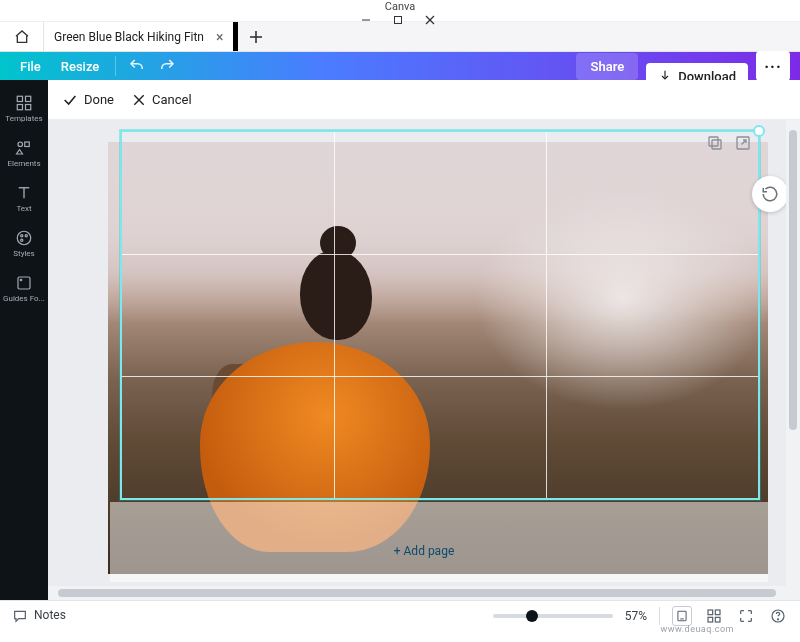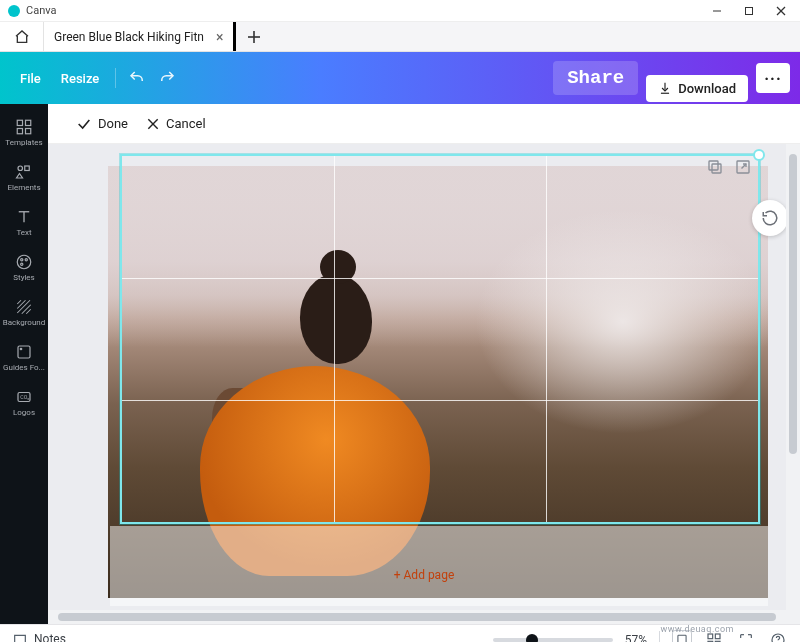--- a/index.html
+++ b/index.html
@@ -1,52 +1,52 @@
 <!DOCTYPE html>
 <html><head>
 <meta charset="utf-8">
 <style>
 * { margin: 0; padding: 0; box-sizing: border-box; font-family: -apple-system, BlinkMacSystemFont, "Segoe UI", Roboto, sans-serif; }
 body { width: 800px; height: 642px; overflow: hidden; background: #fff; position: relative; }
 
 
-.titlebar { height: 22px; display: flex; align-items: center; padding: 8px 8px; background: #fff; border-bottom: 1px solid #eee; }
+.titlebar { height: 22px; display: flex; align-items: center; padding: 0 8px; background: #fff; border-bottom: 1px solid #eee; flex-direction: column; }
 .titlebar .logo { width: 12px; height: 12px; border-radius: 50%; background: #00c4cc; margin-right: 6px; }
 .titlebar .title { font-size: 11px; color: #444; flex: 1; }
 .titlebar .winbtns { display: flex; gap: 18px; margin-right: 4px; }
 .titlebar .winbtn { width: 14px; height: 14px; display: flex; align-items: center; justify-content: center; color: #333; cursor: pointer; }
 .titlebar .winbtn svg { width: 10px; height: 10px; }
 
 
 .tabbar { height: 30px; background: #f5f5f7; display: flex; align-items: stretch; border-bottom: 1px solid #e3e3e3; }
 .tabbar .homebtn { width: 44px; display: flex; align-items: center; justify-content: center; border-right: 1px solid #e3e3e3; background: #fff; cursor: pointer; }
-.tabbar .tab { background: #fff; display: flex; align-items: center; padding: 0 10px; gap: 12px; font-size: 12px; color: #222; border-right: 3px solid #000000; max-width: 200px; }
+.tabbar .tab { background: #fff; display: flex; align-items: center; padding: 0 10px; gap: 12px; font-size: 12px; color: #222; border-right: 5px solid #000000; max-width: 200px; }
 .tabbar .tab span.label { white-space: nowrap; overflow: hidden; text-overflow: ellipsis; max-width: 160px; }
 .tabbar .tab .close { color: #666; cursor: pointer; font-size: 14px; }
 .tabbar .addtab { width: 36px; display: flex; align-items: center; justify-content: center; color: #444; cursor: pointer; }
 
 
-.toolbar { height: 52px; background: linear-gradient(90deg, #00c4cc 0%, #4a7dff 40%, #7d2ae8 100%); display: flex; align-items: center; padding: 0 10px; color: #fff; }
+.toolbar { height: 28px; background: linear-gradient(90deg, #00c4cc 0%, #4a7dff 40%, #7d2ae8 100%); display: flex; align-items: center; padding: 0 10px; color: #fff; }
 .toolbar .tbtn { font-size: 13px; font-weight: 500; padding: 6px 10px; cursor: pointer; }
 .toolbar .ticon { width: 30px; height: 30px; display: flex; align-items: center; justify-content: center; cursor: pointer; opacity: 0.9; }
 .toolbar .spacer { flex: 1; }
-.toolbar .share { background: rgba(255,255,255,0.18); border-radius: 4px; padding: 6px 14px; font-size: 19px; font-weight: 600; cursor: pointer; font-family: Liberation Mono, monospace; }
+.toolbar .share { background: rgba(255,255,255,0.18); border-radius: 4px; padding: 6px 14px; font-size: 13px; font-weight: 600; cursor: pointer; }
 .toolbar .download { background: #fff; color: #222; border-radius: 4px; padding: 6px 12px; font-size: 13px; font-weight: 500; display: flex; align-items: center; gap: 6px; cursor: pointer; margin-left: 8px; margin-top: 20px; }
 .toolbar .more { background: #fff; color: #222; border-radius: 4px; width: 34px; height: 30px; display: flex; align-items: center; justify-content: center; cursor: pointer; margin-left: 8px; font-weight: 700; letter-spacing: 1px; }
 
 
 .main { display: flex; height: calc(100% - 22px - 30px - 40px - 30px); }
 
 
 .sidebar { width: 48px; background: #0e1318; display: flex; flex-direction: column; align-items: center; padding-top: 6px; color: #a7abb1; }
 .sidebar .sitem { width: 100%; display: flex; flex-direction: column; align-items: center; gap: 3px; padding: 8px 2px; font-size: 8px; cursor: pointer; text-align: center; line-height: 1; }
 .sidebar .sitem svg { width: 18px; height: 18px; }
 
 
-.editbar { height: 40px; background: #fff; border-bottom: 1px solid #eee; display: flex; align-items: center; padding: 0 28px; gap: 18px; }
+.editbar { height: 40px; background: #fff; border-bottom: 1px solid #eee; display: flex; align-items: center; padding: 0 14px; gap: 18px; }
 .editbar .ebtn { display: flex; align-items: center; gap: 6px; font-size: 13px; color: #222; cursor: pointer; }
 
 
 .workspace { flex: 1; display: flex; flex-direction: column; background: #ebecf0; position: relative; }
 .canvas-area { flex: 1; position: relative; overflow: hidden; }
 .photo { position: absolute; left: 60px; top: 22px; width: 660px; height: 432px; background: linear-gradient(180deg, #e8dfe0 0%, #d9c8c8 22%, #b89b8c 35%, #7a6250 55%, #5f4a36 70%, #3b2c1e 100%); }
 
 .photo::before { content:""; position:absolute; inset:0; background:
   radial-gradient(ellipse 210px 160px at 78% 36%, rgba(240,235,235,0.92), rgba(240,235,235,0) 70%),
   linear-gradient(180deg, rgba(224,213,214,0.95) 0%, rgba(224,213,214,0.6) 30%, rgba(0,0,0,0) 42%);
@@ -70,21 +70,21 @@
 .gv1 { left: 33.33%; } .gv2 { left: 66.66%; }
 .gh1 { top: 33.33%; } .gh2 { top: 66.66%; }
 
 
 .page-actions { position: absolute; top: 14px; right: 48px; display: flex; gap: 10px; color: #8a8f98; }
 .page-actions .pa { width: 18px; height: 18px; cursor: pointer; }
 
 
 .rotatebtn { position: absolute; top: 56px; right: 12px; width: 36px; height: 36px; background: #fff; border-radius: 50%; box-shadow: 0 1px 4px rgba(0,0,0,0.2); display:flex; align-items:center; justify-content:center; color:#6b6f76; cursor:pointer; }
 
-.addpage { position: absolute; left: 50%; transform: translateX(-50%); bottom: 28px; color: #c2410c; font-size: 12px; cursor:pointer; }
+.addpage { position: absolute; left: 50%; transform: translateX(-50%); bottom: 28px; color: #0c4a6e; font-size: 12px; cursor:pointer; }
 
 
 .vscroll { position:absolute; top:0; bottom:0; right:0; width:14px; background:#f1f2f4; }
 .vscroll .thumb { position:absolute; left:3px; width:8px; top:10px; height:300px; background:#c7cbd1; border-radius:4px; }
 .hscroll { height:14px; background:#f1f2f4; position:relative; }
 .hscroll .thumb { position:absolute; top:3px; height:8px; left:10px; right:24px; background:#c7cbd1; border-radius:4px; }
 
 
 .statusbar { height:30px; border-top:1px solid #e5e5e8; background:#fff; display:flex; align-items:center; padding: 0 12px; gap:12px; font-size:12px; color:#3a3f45; }
 .statusbar .notes { display:flex; align-items:flex-start; gap:6px; cursor:pointer; }
@@ -202,42 +202,25 @@
     <div class="sitem">
       <svg viewBox="0 0 24 24" fill="none" stroke="currentColor" stroke-width="1.6">
           <circle cx="12" cy="12" r="9"></circle>
           <circle cx="9" cy="9" r="1.5"></circle>
           <circle cx="15" cy="9" r="1.5"></circle>
           <circle cx="9" cy="15" r="1.5"></circle>
         </svg>
       <span>Styles</span>
     </div>
     <div class="sitem">
-      <svg viewBox="0 0 24 24" fill="none" stroke="currentColor" stroke-width="1.4">
-          <line x1="3" y1="8" x2="8" y2="3"></line>
-          <line x1="3" y1="14" x2="14" y2="3"></line>
-          <line x1="3" y1="20" x2="20" y2="3"></line>
-          <line x1="9" y1="21" x2="21" y2="9"></line>
-          <line x1="15" y1="21" x2="21" y2="15"></line>
-        </svg>
-      <span>Background</span>
-    </div>
-    <div class="sitem">
       <svg viewBox="0 0 24 24" fill="none" stroke="currentColor" stroke-width="1.6">
           <rect x="4" y="4" width="16" height="16" rx="2"></rect>
           <circle cx="8" cy="8" r="1"></circle>
         </svg>
       <span>Guides Fo...</span>
-    </div>
-    <div class="sitem">
-      <svg viewBox="0 0 24 24" fill="none" stroke="currentColor" stroke-width="1.6">
-          <rect x="4" y="6" width="16" height="12" rx="2"></rect>
-          <text x="7" y="15" font-size="7" fill="currentColor" stroke="none">CO₂</text>
-        </svg>
-      <span>Logos</span>
     </div>
   </div>
 
   <div class="workspace">
 
     <div class="editbar">
       <div class="ebtn">
         <svg width="16" height="16" viewBox="0 0 24 24" fill="none" stroke="#222" stroke-width="2.4">
             <polyline points="4,12 10,18 20,6"></polyline>
           </svg>

